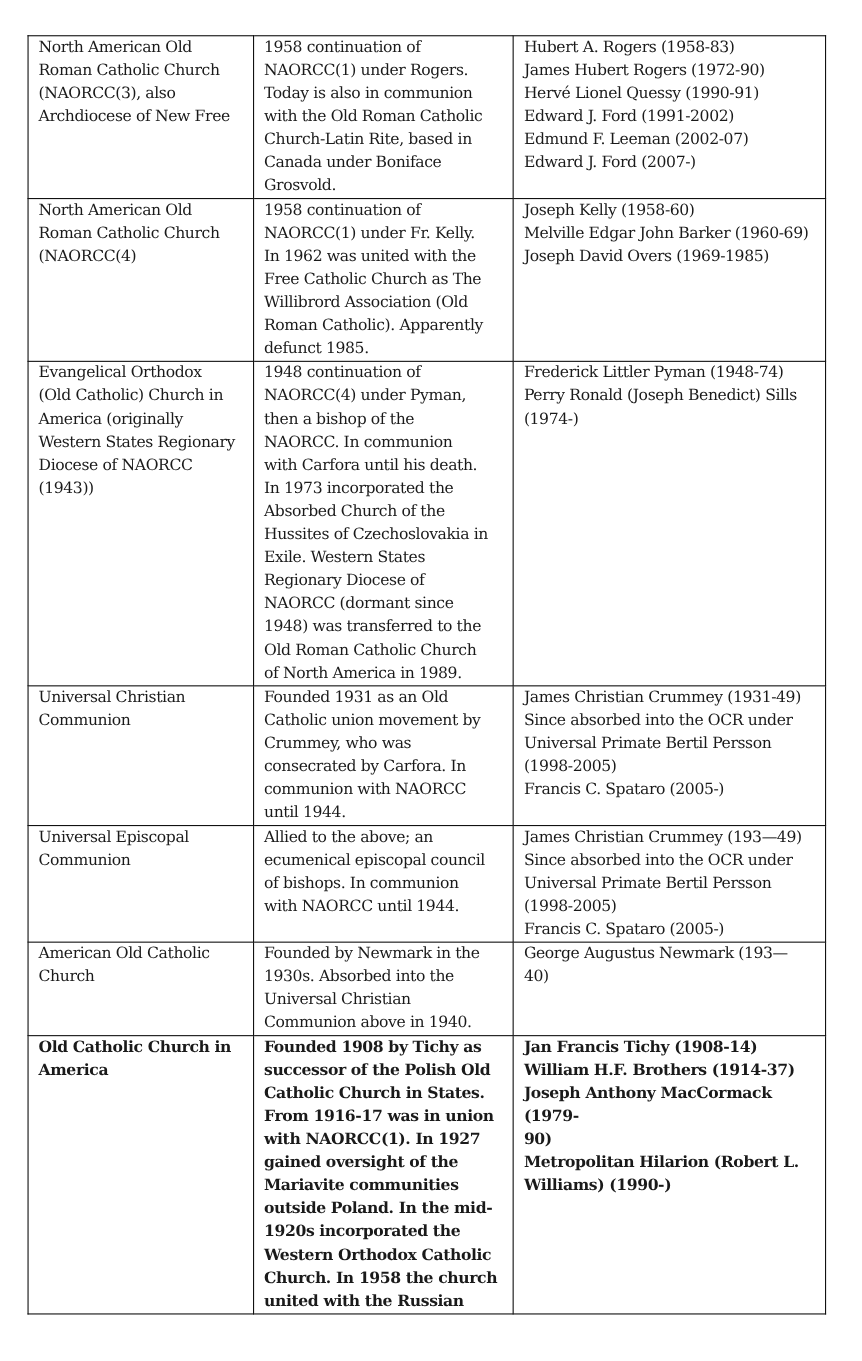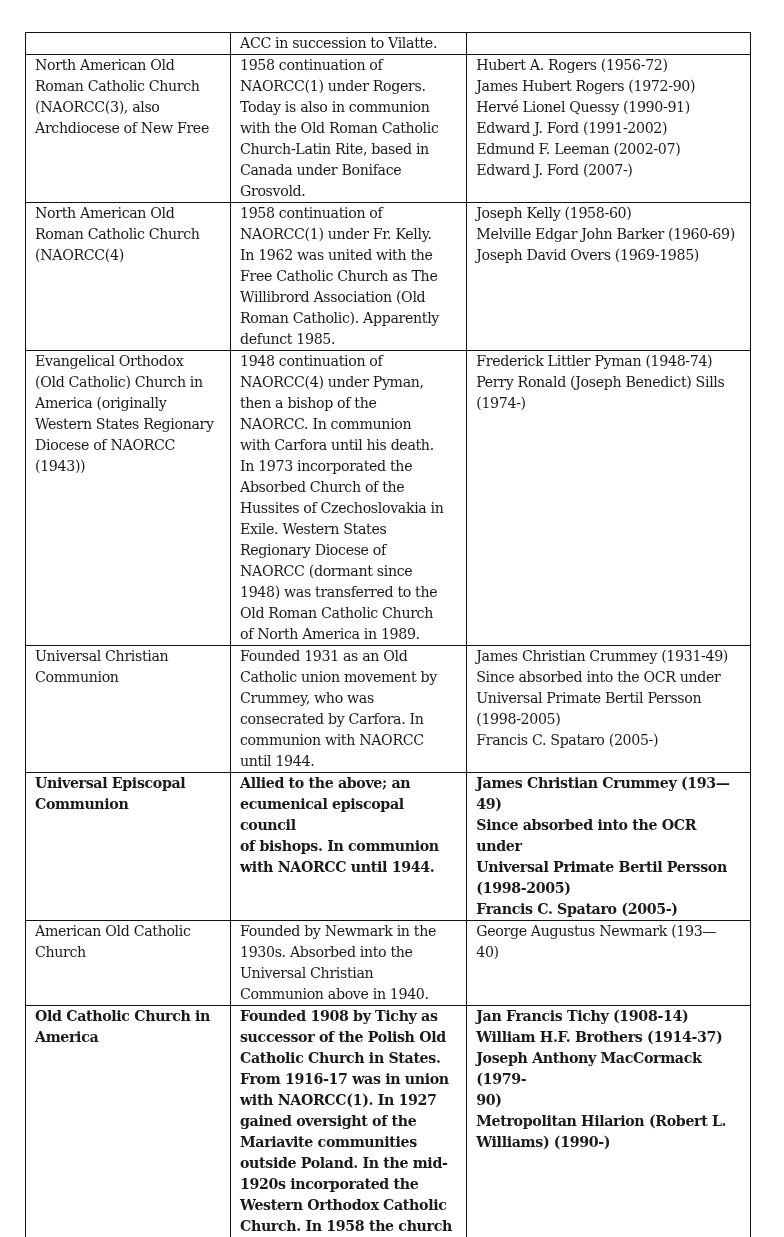--- a/index.html
+++ b/index.html
@@ -25,59 +25,52 @@
   }
   .col1 { width: 190px; }
   .col2 { width: 219px; }
   .col3 { width: 263px; }
   .line { display: block; }
   tr.r0 td { height: 21px; }
   tr.r1 td { height: 145px; }
   tr.r2 td { height: 144px; }
   tr.r3 td { height: 292px; }
   tr.r4 td { height: 126px; }
-  tr.r5 td { height: 103px; font-weight: bold; }
+  tr.r5 td { height: 103px; }
   tr.r6 td { height: 83px; }
   tr.r7 td { height: 250px; font-weight: bold; }
 </style>
 </head>
 <body>
 
 <table class="doc-table">
   <colgroup>
     <col class="col1">
       <col class="col2">
       <col class="col3">
   </colgroup>
   <tbody id="tbody">
-    <tr class="r0">
-      <td></td>
-      <td>
-          <span class="line">ACC in succession to Vilatte.</span>
-        </td>
-      <td></td>
-    </tr>
     <tr class="r1">
       <td>
           <span class="line">North American Old</span>
           <span class="line">Roman Catholic Church</span>
           <span class="line">(NAORCC(3), also</span>
           <span class="line">Archdiocese of New Free</span>
         </td>
       <td>
           <span class="line">1958 continuation of</span>
           <span class="line">NAORCC(1) under Rogers.</span>
           <span class="line">Today is also in communion</span>
           <span class="line">with the Old Roman Catholic</span>
           <span class="line">Church-Latin Rite, based in</span>
           <span class="line">Canada under Boniface</span>
           <span class="line">Grosvold.</span>
         </td>
       <td>
-          <span class="line">Hubert A. Rogers (1956-72)</span>
+          <span class="line">Hubert A. Rogers (1958-83)</span>
           <span class="line">James Hubert Rogers (1972-90)</span>
           <span class="line">Hervé Lionel Quessy (1990-91)</span>
           <span class="line">Edward J. Ford (1991-2002)</span>
           <span class="line">Edmund F. Leeman (2002-07)</span>
           <span class="line">Edward J. Ford (2007-)</span>
         </td>
     </tr>
     <tr class="r2">
       <td>
           <span class="line">North American Old</span>

